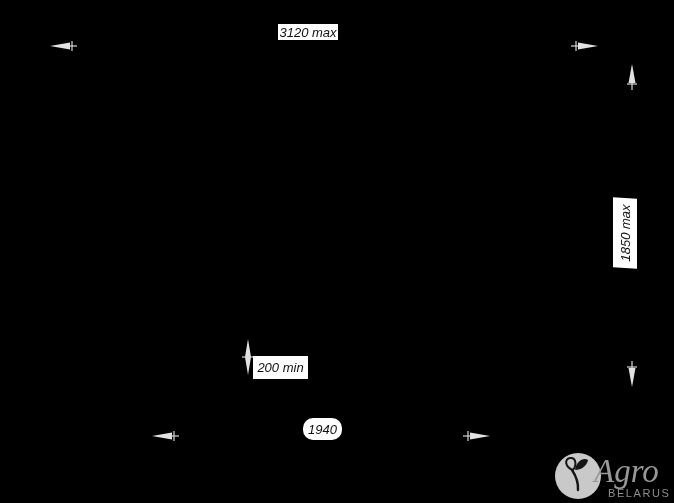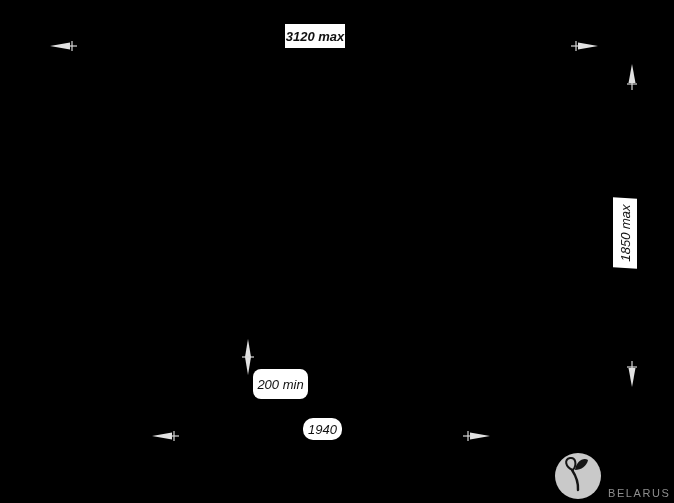--- a/index.html
+++ b/index.html
@@ -19,22 +19,22 @@
     font-style: italic;
     font-size: 13px;
     line-height: 1;
     display: flex;
     align-items: center;
     justify-content: center;
     box-sizing: border-box;
     padding: 2px 3px;
     white-space: nowrap;
   }
-  .dim-3120 { left: 285px; top: 24px;  width: 60px; height: 24px; font-weight: bold; }
-  .dim-200  { left: 253px; top: 369px; width: 55px; height: 30px; border-radius: 8px; }
+  .dim-3120 { left: 278px; top: 24px;  width: 60px; height: 16px; }
+  .dim-200  { left: 253px; top: 356px; width: 55px; height: 23px; }
   .dim-1940 { left: 303px; top: 418px; width: 39px; height: 22px; border-radius: 10px; }
   .dim-1850 {
     left: 590px; top: 221px; width: 70px; height: 24px;
     transform: rotate(-90deg) skewX(-3deg);
   }
   
   .arrow { position: absolute; }
   .arrow svg { display: block; }
   .arrow polygon { fill: #e2e2e2; }
   .arrow line { stroke: #d8d8d8; stroke-width: 1.2; }
@@ -140,16 +140,17 @@
   </div>
 
   <div class="logo">
     <div class="logo-circle">
       <svg width="46" height="46" viewBox="0 0 46 46">
         <path d="M23 37 C 23.5 29, 21 23, 17 17" stroke="#151515" stroke-width="2.4" fill="none" stroke-linecap="round"></path>
         <path d="M18 17 C 10 14, 9 6, 15 5 C 21 4, 22 12, 18 17 Z" stroke="#151515" stroke-width="2" fill="none"></path>
         <path d="M20 17 C 21 9, 28 4, 33 7 C 32 13, 26 17, 20 17 Z" fill="#151515"></path>
       </svg>
     </div>
+    <div class="logo-brand">Agro</div>
     <div class="logo-country">BELARUS</div>
   </div>
 
 </div>
 
 </body></html>

